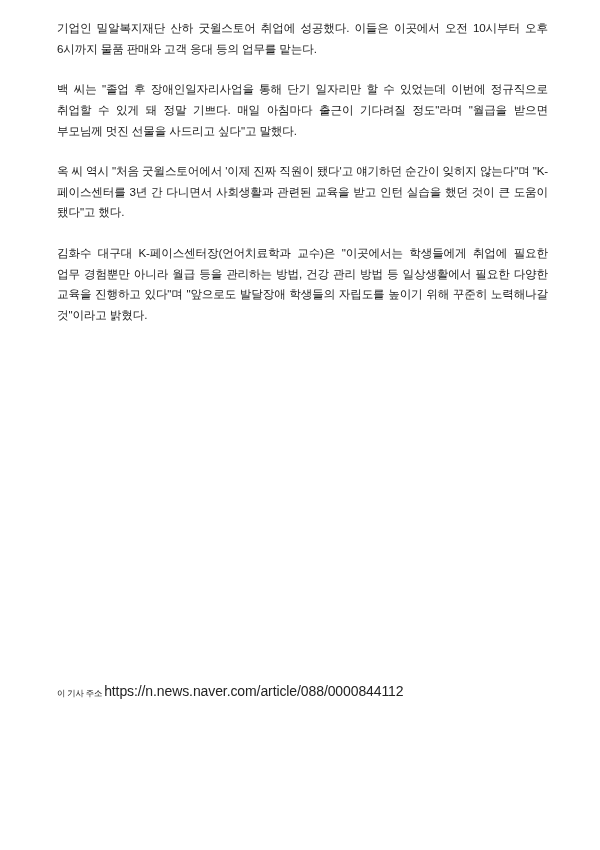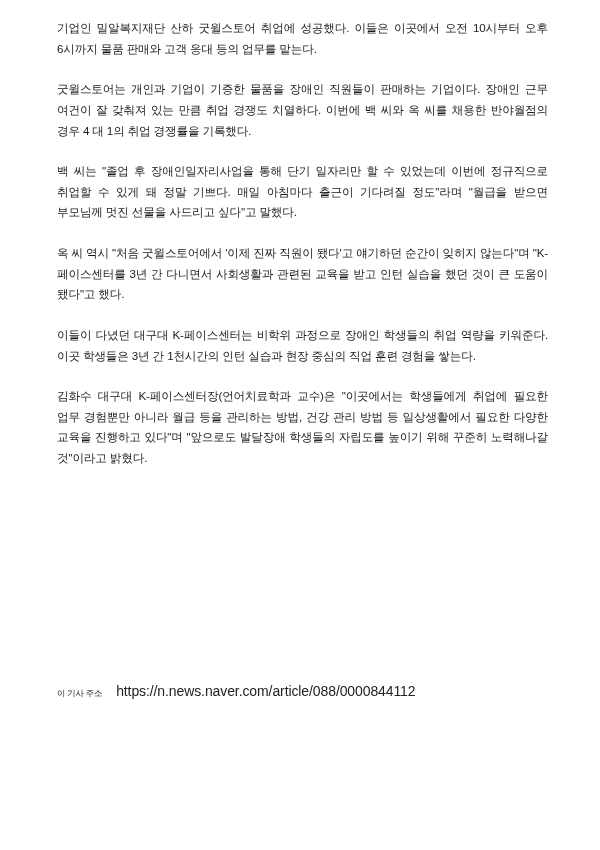--- a/index.html
+++ b/index.html
@@ -43,21 +43,21 @@
     font-size: 8.6px;
     color: #2a2a2a;
     letter-spacing: -0.1px;
   }
   .source-row {
     position: absolute;
     left: 57px;
     top: 683px;
     display: flex;
     align-items: baseline;
-    gap: 14px;
+    gap: 2px;
     justify-content: flex-end;
   }
   .source-label {
     font-size: 8.4px;
     color: #111111;
     font-weight: 400;
     letter-spacing: -0.2px;
   }
   .source-url {
     font-size: 14px;
@@ -65,24 +65,22 @@
     letter-spacing: -0.1px;
   }
 </style>
 </head>
 <body>
 
 <div class="page">
 
   <div class="article-body">
     <p>기업인 밀알복지재단 산하 굿윌스토어 취업에 성공했다. 이들은 이곳에서 오전 10시부터 오후 6시까지 물품 판매와 고객 응대 등의 업무를 맡는다.</p>
-    <p>굿윌스토어는 개인과 기업이 기증한 물품을 장애인 직원들이 판매하는 기업이다. 장애인 근무 여건이 잘 갖춰져 있는 만큼 취업 경쟁도 치열하다. 이번에 백 씨와 옥 씨를 채용한 반야월점의 경우 4 대 1의 취업 경쟁률을 기록했다.</p>
     <p>백 씨는 "졸업 후 장애인일자리사업을 통해 단기 일자리만 할 수 있었는데 이번에 정규직으로 취업할 수 있게 돼 정말 기쁘다. 매일 아침마다 출근이 기다려질 정도"라며 "월급을 받으면 부모님께 멋진 선물을 사드리고 싶다"고 말했다.</p>
     <p>옥 씨 역시 "처음 굿윌스토어에서 '이제 진짜 직원이 됐다'고 얘기하던 순간이 잊히지 않는다"며 "K-페이스센터를 3년 간 다니면서 사회생활과 관련된 교육을 받고 인턴 실습을 했던 것이 큰 도움이 됐다"고 했다.</p>
-    <p>이들이 다녔던 대구대 K-페이스센터는 비학위 과정으로 장애인 학생들의 취업 역량을 키워준다. 이곳 학생들은 3년 간 1천시간의 인턴 실습과 현장 중심의 직업 훈련 경험을 쌓는다.</p>
     <p>김화수 대구대 K-페이스센터장(언어치료학과 교수)은 "이곳에서는 학생들에게 취업에 필요한 업무 경험뿐만 아니라 월급 등을 관리하는 방법, 건강 관리 방법 등 일상생활에서 필요한 다양한 교육을 진행하고 있다"며 "앞으로도 발달장애 학생들의 자립도를 높이기 위해 꾸준히 노력해나갈 것"이라고 밝혔다.</p>
   </div>
 
 
 
   <div class="source-row">
     <span class="source-label">이 기사 주소</span>
     <span class="source-url">https://n.news.naver.com/article/088/0000844112</span>
   </div>
 

